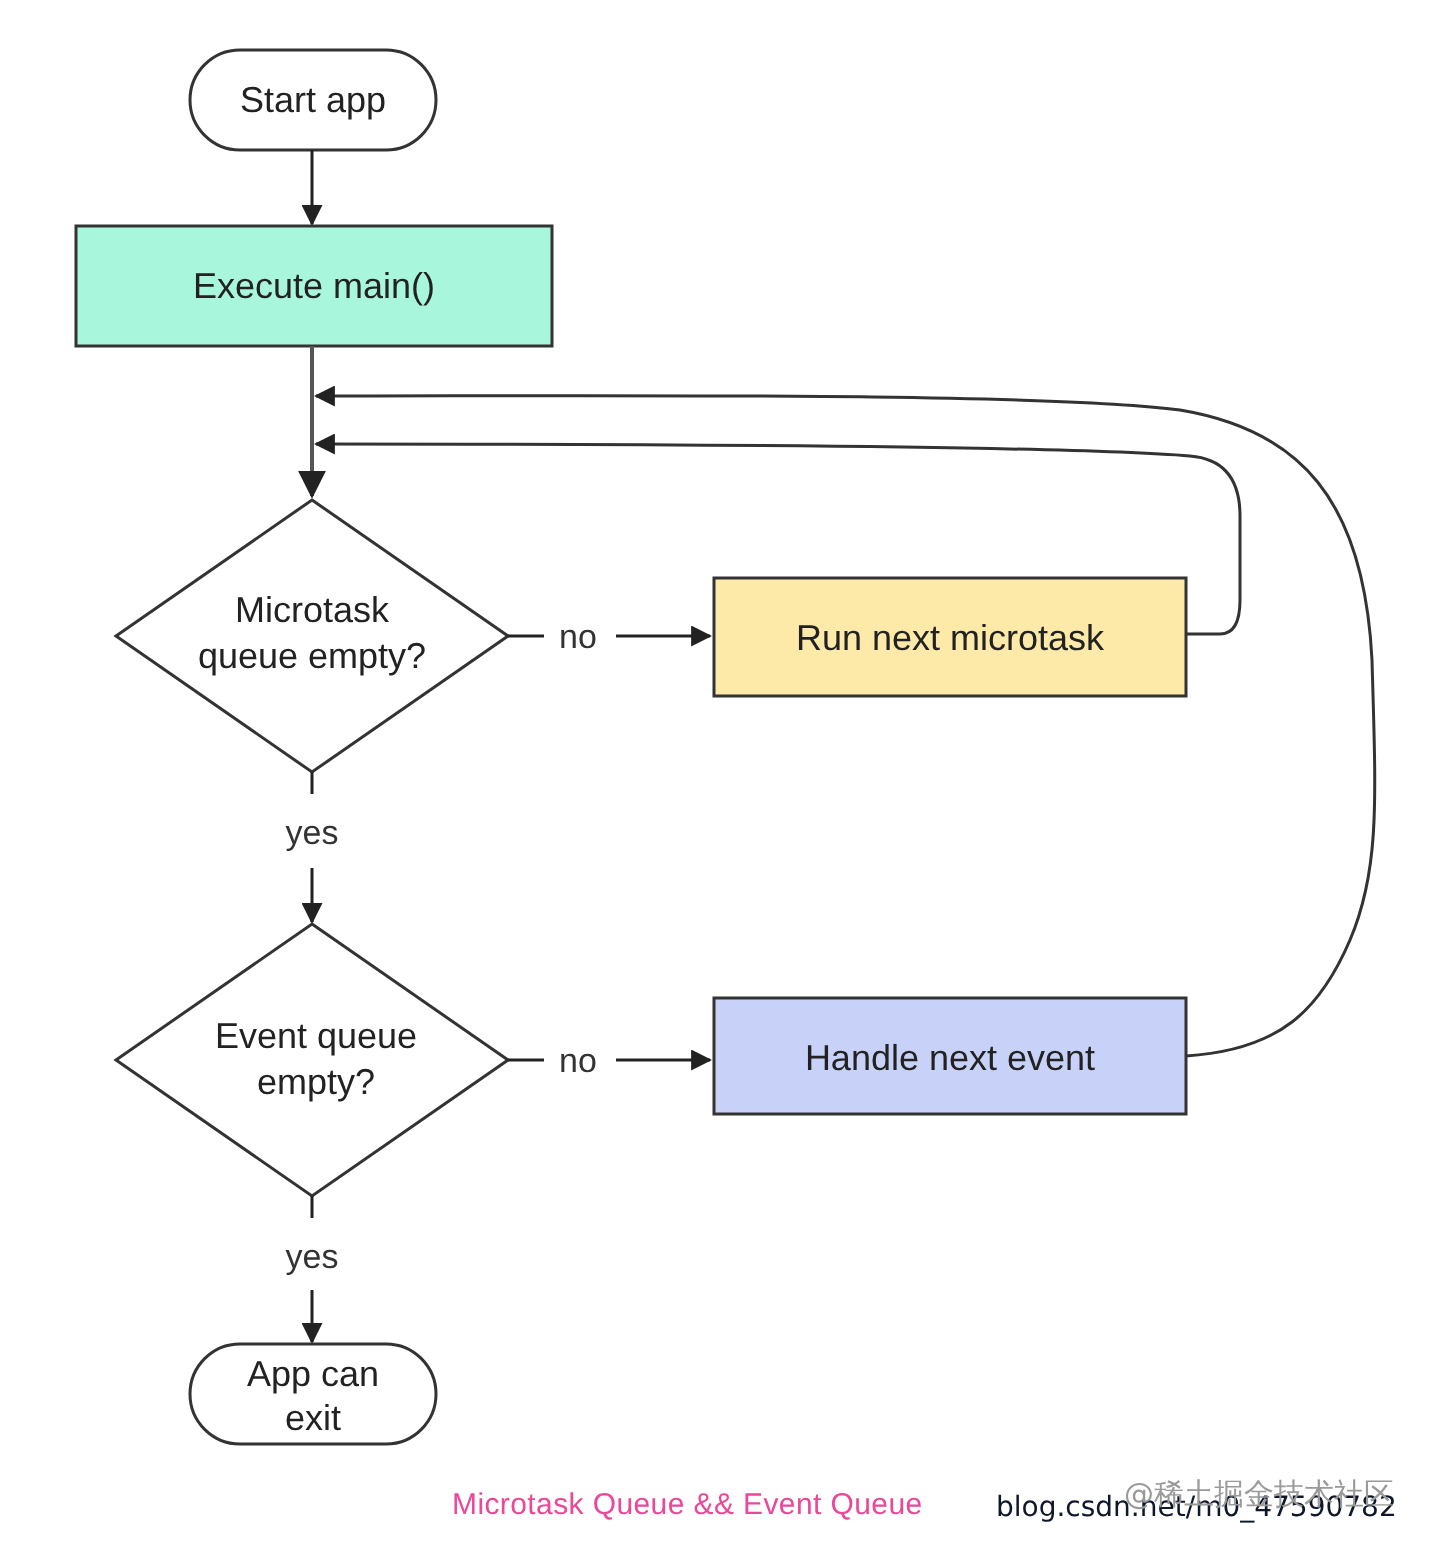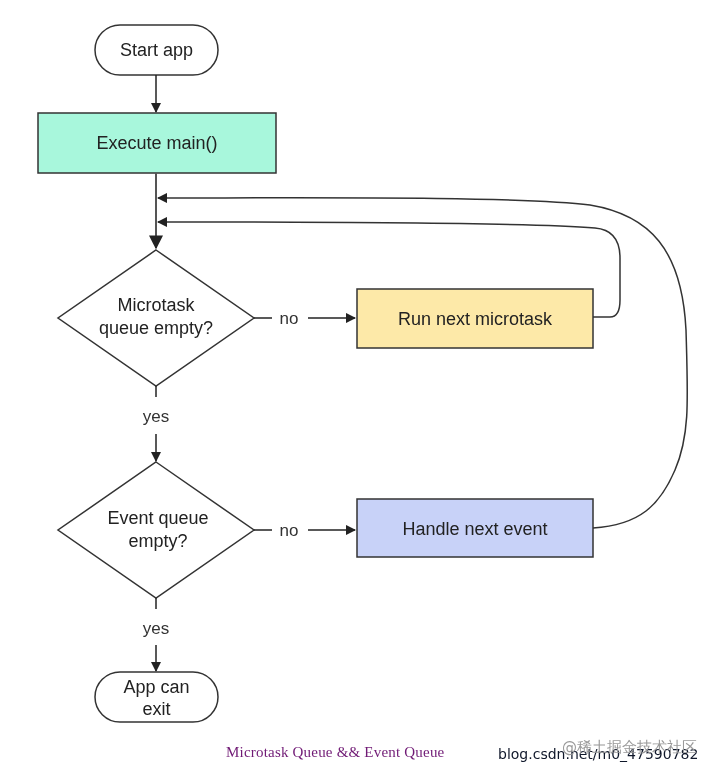--- a/index.html
+++ b/index.html
@@ -2,21 +2,21 @@
 <html><head>
   <meta charset="utf-8">
   <style>
     html, body { margin: 0; padding: 0; background: #ffffff; }
     body { width: 720px; height: 778px; position: relative; overflow: hidden; font-family: "Liberation Sans", sans-serif; }
     svg#flow { position: absolute; left: 0; top: 0; width: 720px; height: 778px; }
     .node-text { font-family: "Liberation Sans", sans-serif; font-size: 18px; fill: #222222; }
     .label-text { font-family: "Liberation Sans", sans-serif; font-size: 17px; fill: #333333; }
     .caption {
       position: absolute; left: 226px; top: 744px;
-      font-family: Liberation Serif, serif; font-size: 15px; color: #701a75; letter-spacing: 0.2px;
+      font-family: Liberation Sans, sans-serif; font-size: 15px; color: #ec4899; letter-spacing: 0.2px;
     }
     .watermark-bg {
       position: absolute; left: 498px; top: 746px;
       font-family: "DejaVu Sans", sans-serif; font-size: 14px; color: #0f172a;
     }
     .watermark {
       position: absolute; left: 562px; top: 738px;
       font-family: "DejaVu Sans", sans-serif; font-size: 15px; color: #9a9a9a; text-align: center;
     }
   </style>

